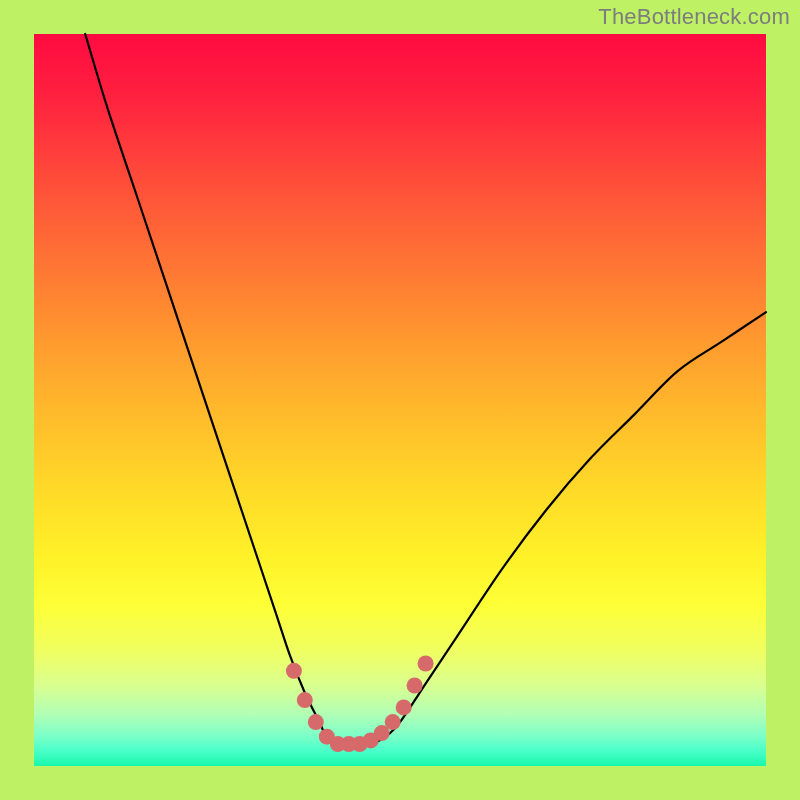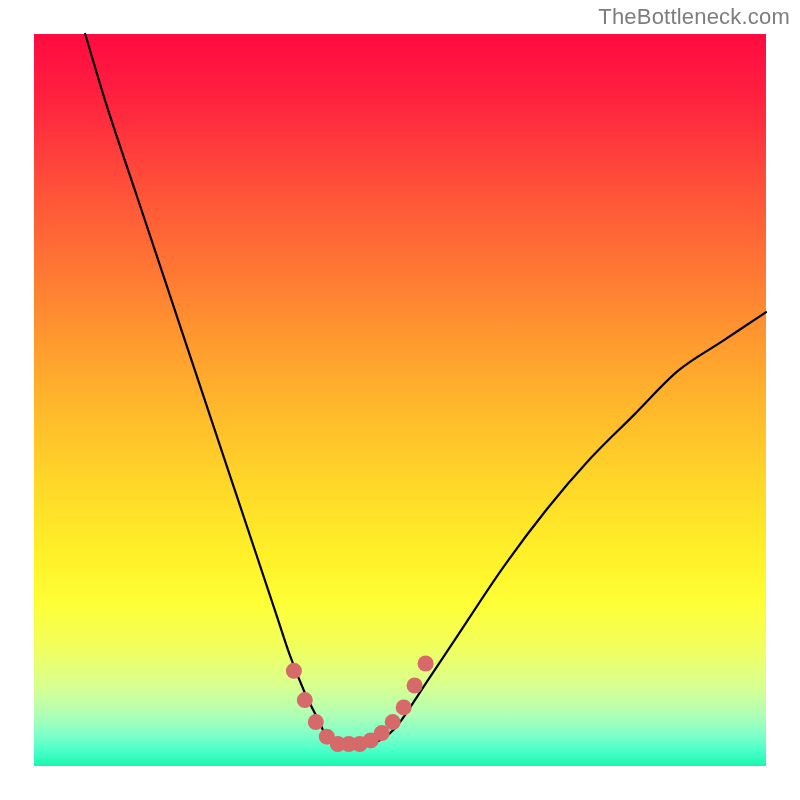--- a/index.html
+++ b/index.html
@@ -10,21 +10,21 @@
     overflow: hidden;
     background: #000;
     font-family: Arial, Helvetica, sans-serif;
   }
   .frame {
     position: absolute;
     left: 0;
     top: 0;
     width: 800px;
     height: 800px;
-    background: #ffffff;
+    background: #bef264;
   }
   .plot-area {
     position: absolute;
     left: 34px;
     top: 34px;
     width: 732px;
     height: 732px;
     background: linear-gradient(
       to bottom,
       #ff0b40 0%,

